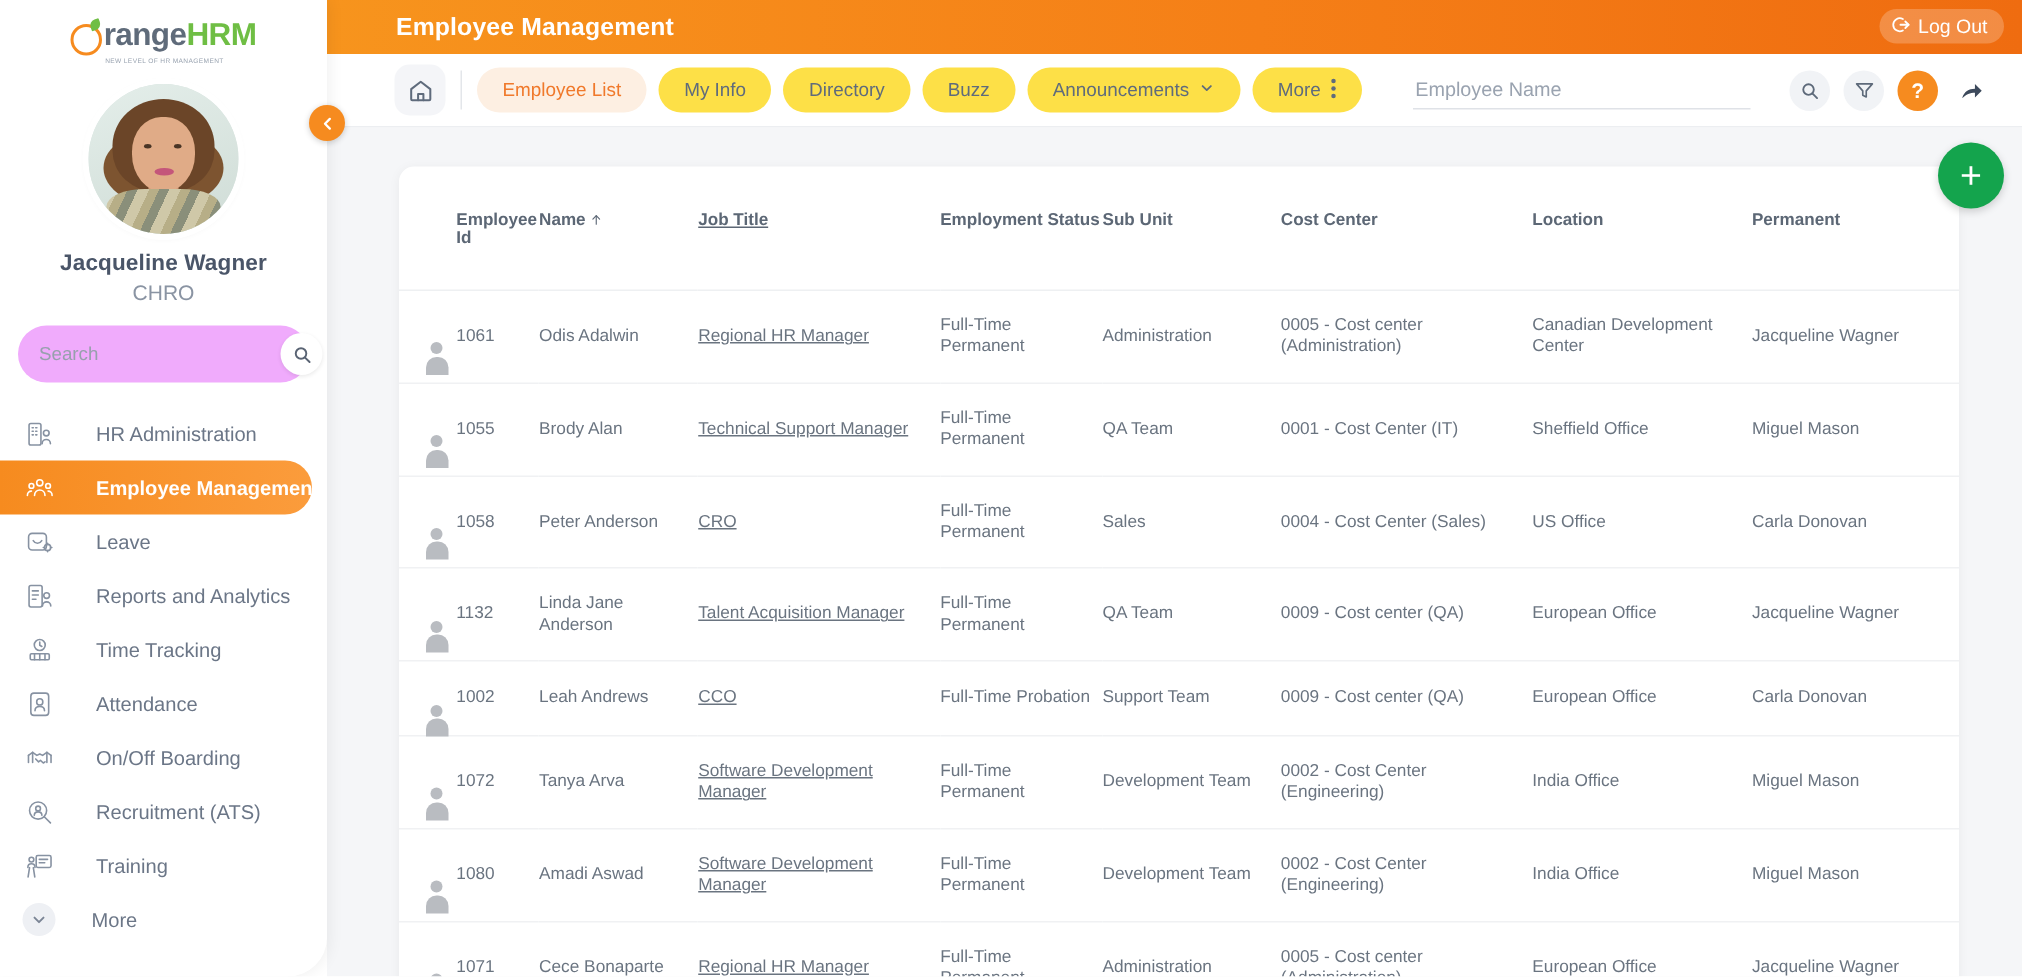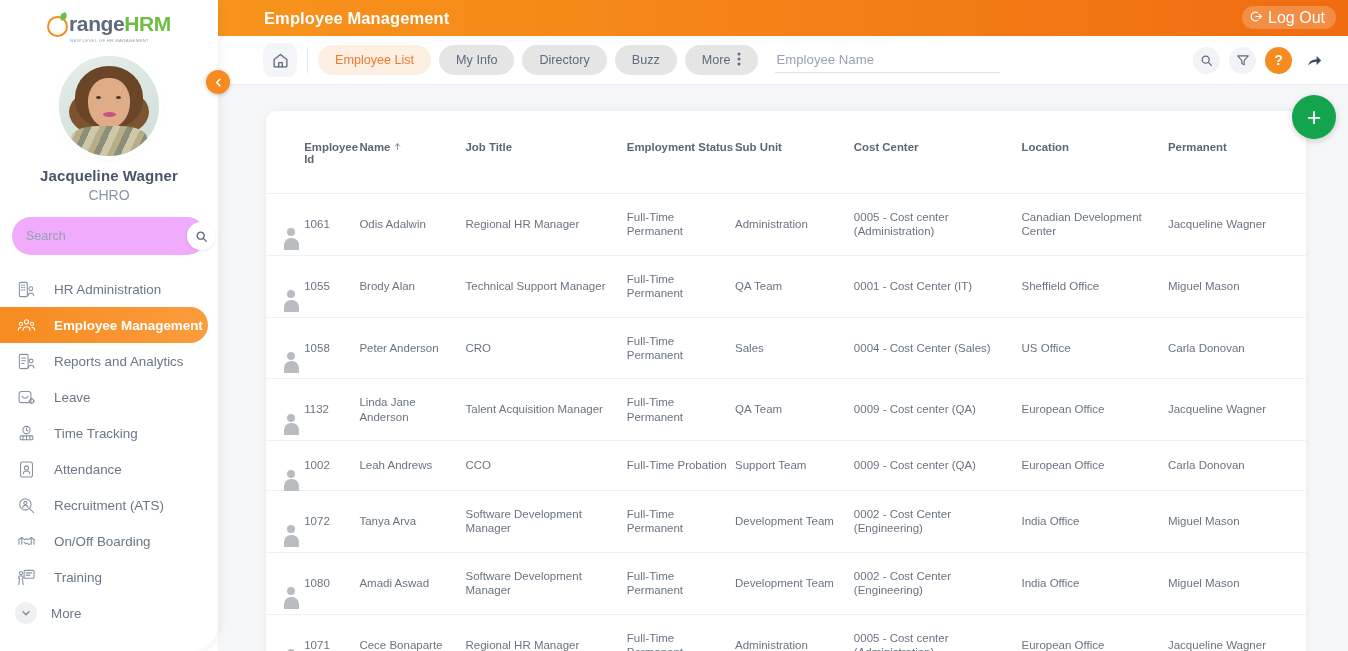--- a/index.html
+++ b/index.html
@@ -101,21 +101,21 @@
   .nav { margin-top: 16px; }
   .nav-item {
     display: flex; align-items: center; height: 36px;
     padding-left: 12px; margin-bottom: 0px; cursor: pointer;
   }
   .nav-item .ico {
     width: 28px; display: flex; align-items: center; justify-content: center;
     color: #8792a2; flex: none;
   }
   .nav-label {
-    font-size: 13.4px; color: #6b7687; margin-left: 14px; white-space: nowrap;
+    font-size: 13.4px; color: #6b7687; margin-left: 24px; white-space: nowrap;
   }
   .nav-item.active {
     background: linear-gradient(90deg,#F68B1F 0%,#FB9C3C 100%);
     border-radius: 0 18px 18px 0; margin-right: 10px;
   }
   .nav-item.active .nav-label { color: #fff; font-weight: bold; }
   .nav-item.active .ico { color: #fff; }
   .more-chev {
     width: 22px; height: 22px; border-radius: 50%; background: #eef0f4;
     display: flex; align-items: center; justify-content: center; color: #7b8595;
@@ -138,44 +138,44 @@
     display: flex; align-items: center; z-index: 20;
   }
   #page-title {
     color: #fff; font-size: 16.5px; font-weight: bold;
     margin-left: 46px; letter-spacing: 0.1px;
   }
   #logout-btn {
     position: absolute; right: 12px; top: 6px; height: 23px;
     background: rgba(255,255,255,0.22); border-radius: 12px;
     display: flex; align-items: center; padding: 0 11px 0 8px;
-    color: #fff; font-size: 16px; cursor: pointer; gap: 5px;
+    color: #fff; font-size: 13px; cursor: pointer; gap: 5px;
   }
 
   
   #tabbar {
     position: absolute; left: 218px; top: 36px; width: 1130px; height: 49px;
     background: #fff; display: flex; align-items: center;
     border-bottom: 1px solid #eceef1; z-index: 18;
   }
   .home-btn {
     width: 34px; height: 34px; border-radius: 10px; background: #f4f5f8;
     display: flex; align-items: center; justify-content: center;
     color: #5f6b7c; margin-left: 45px; flex: none; cursor: pointer;
   }
   .tab-divider { width: 1px; height: 26px; background: #e3e6ea; margin: 0 10px; flex: none; }
   .tab {
-    height: 30px; border-radius: 15px; background: #e5e5e5;
+    height: 30px; border-radius: 15px; background: #fde047;
     display: flex; align-items: center; justify-content: center;
     padding: 0 17px; font-size: 12.6px; color: #5f6b7c;
     margin-right: 8px; white-space: nowrap; cursor: pointer; gap: 6px;
   }
   .tab.active { background: #FDEFE2; color: #F0792B; }
 
-  .search-area { display: flex; align-items: center; margin-left: 9px; flex: 1; }
+  .search-area { display: flex; align-items: center; margin-left: 26px; flex: 1; }
   #employee-search {
     width: 225px; border: 0; border-bottom: 1px solid #dfe2e7;
     background: transparent; outline: none; font-size: 13.2px;
     color: #4c5766; padding: 4px 2px 5px;
     font-family: "Liberation Sans", sans-serif;
   }
   #employee-search::placeholder { color: #9aa3b0; }
 
   .icon-actions { display: flex; align-items: center; gap: 9px; margin-left: auto; margin-right: 20px; }
   .circ-btn {
@@ -227,21 +227,21 @@
   .row-avatar::before {
     content: ""; position: absolute; left: 7px; top: 4px;
     width: 8px; height: 8px; border-radius: 50%; background: #b9bcc1;
   }
   .row-avatar::after {
     content: ""; position: absolute; left: 3.5px; top: 13.5px;
     width: 15px; height: 12px; border-radius: 7px 7px 0 0; background: #b9bcc1;
   }
   .c-empid   { width: 52px; }
   .c-name    { width: 100px; }
-  .c-job     { width: 152px; }
+  .c-job     { width: 152px; text-decoration: underline; }
   .c-status  { width: 102px; margin-left: 40px; }
   .c-sub     { width: 112px; }
   .c-cost    { width: 158px; }
   .c-loc     { width: 138px; }
   .c-sup     { width: 130px; }
 </style>
 </head>
 <body>
 
 <div id="app">
@@ -308,42 +308,42 @@
               <path d="M1.6 18c0-2.2 1.4-3.6 3.4-3.6"></path>
               <circle cx="19" cy="10" r="2"></circle>
               <path d="M22.4 18c0-2.2-1.4-3.6-3.4-3.6"></path>
             </svg>
           </span>
           <span class="nav-label">Employee Management</span>
         </div>
         <div class="nav-item">
           <span class="ico">
             <svg width="19" height="19" viewBox="0 0 24 24" fill="none" stroke="currentColor" stroke-width="1.35" stroke-linecap="round" stroke-linejoin="round">
+              <rect x="2.6" y="4.5" width="15" height="14" rx="3"></rect>
+              <path d="M6.5 10.6c.9 1.5 2 2.3 3.6 2.3s2.7-.8 3.6-2.3"></path>
+              <circle cx="18.6" cy="16.4" r="2.6"></circle>
+              <path d="M18.6 12.8v1.1M18.6 18.9v1.1M15 16.4h1.1M21.1 16.4h1.1"></path>
+            </svg>
+          </span>
+          <span class="nav-label">Leave</span>
+        </div>
+        <div class="nav-item">
+          <span class="ico">
+            <svg width="19" height="19" viewBox="0 0 24 24" fill="none" stroke="currentColor" stroke-width="1.35" stroke-linecap="round" stroke-linejoin="round">
               <rect x="3" y="3" width="11" height="18" rx="1.6"></rect>
               <path d="M5.8 7.5h5M5.8 11h5M5.8 14.5h3"></path>
               <circle cx="17.8" cy="11.4" r="2.4"></circle>
               <path d="M14.3 20.2c0-2.1 1.6-3.5 3.5-3.5s3.5 1.4 3.5 3.5"></path>
             </svg>
           </span>
           <span class="nav-label">Reports and Analytics</span>
         </div>
         <div class="nav-item">
           <span class="ico">
             <svg width="19" height="19" viewBox="0 0 24 24" fill="none" stroke="currentColor" stroke-width="1.35" stroke-linecap="round" stroke-linejoin="round">
-              <rect x="2.6" y="4.5" width="15" height="14" rx="3"></rect>
-              <path d="M6.5 10.6c.9 1.5 2 2.3 3.6 2.3s2.7-.8 3.6-2.3"></path>
-              <circle cx="18.6" cy="16.4" r="2.6"></circle>
-              <path d="M18.6 12.8v1.1M18.6 18.9v1.1M15 16.4h1.1M21.1 16.4h1.1"></path>
-            </svg>
-          </span>
-          <span class="nav-label">Leave</span>
-        </div>
-        <div class="nav-item">
-          <span class="ico">
-            <svg width="19" height="19" viewBox="0 0 24 24" fill="none" stroke="currentColor" stroke-width="1.35" stroke-linecap="round" stroke-linejoin="round">
               <circle cx="12" cy="7.6" r="4.6"></circle>
               <path d="M12 5.2v2.6l1.8 1"></path>
               <rect x="4" y="15" width="16" height="5" rx="1"></rect>
               <path d="M7.6 15v5M12 15v5M16.4 15v5"></path>
             </svg>
           </span>
           <span class="nav-label">Time Tracking</span>
         </div>
         <div class="nav-item">
           <span class="ico">
@@ -351,38 +351,38 @@
               <rect x="4.5" y="2.6" width="15" height="18.8" rx="2.6"></rect>
               <circle cx="12" cy="10" r="2.6"></circle>
               <path d="M8 17.4c0-2.2 1.8-3.5 4-3.5s4 1.3 4 3.5"></path>
             </svg>
           </span>
           <span class="nav-label">Attendance</span>
         </div>
         <div class="nav-item">
           <span class="ico">
             <svg width="19" height="19" viewBox="0 0 24 24" fill="none" stroke="currentColor" stroke-width="1.35" stroke-linecap="round" stroke-linejoin="round">
+              <path d="M2.5 9.5 6 7l3.6 2.6 2.4-1.2 2.4 1.2L18 7l3.5 2.5"></path>
+              <path d="M6 7v8.5M18 7v8.5"></path>
+              <path d="M8.6 12.6 11 15l1.6-1.2L15 16l1.4-1"></path>
+              <path d="M2.5 9.5v6M21.5 9.5v6"></path>
+            </svg>
+          </span>
+          <span class="nav-label">On/Off Boarding</span>
+        </div>
+        <div class="nav-item">
+          <span class="ico">
+            <svg width="19" height="19" viewBox="0 0 24 24" fill="none" stroke="currentColor" stroke-width="1.35" stroke-linecap="round" stroke-linejoin="round">
               <circle cx="10.6" cy="10.6" r="7.2"></circle>
               <circle cx="10.6" cy="8.8" r="2"></circle>
               <path d="M7.4 14.6c0-1.8 1.4-2.9 3.2-2.9s3.2 1.1 3.2 2.9"></path>
               <line x1="16" y1="16" x2="21" y2="21"></line>
             </svg>
           </span>
           <span class="nav-label">Recruitment (ATS)</span>
-        </div>
-        <div class="nav-item">
-          <span class="ico">
-            <svg width="19" height="19" viewBox="0 0 24 24" fill="none" stroke="currentColor" stroke-width="1.35" stroke-linecap="round" stroke-linejoin="round">
-              <path d="M2.5 9.5 6 7l3.6 2.6 2.4-1.2 2.4 1.2L18 7l3.5 2.5"></path>
-              <path d="M6 7v8.5M18 7v8.5"></path>
-              <path d="M8.6 12.6 11 15l1.6-1.2L15 16l1.4-1"></path>
-              <path d="M2.5 9.5v6M21.5 9.5v6"></path>
-            </svg>
-          </span>
-          <span class="nav-label">On/Off Boarding</span>
         </div>
         <div class="nav-item">
           <span class="ico">
             <svg width="19" height="19" viewBox="0 0 24 24" fill="none" stroke="currentColor" stroke-width="1.35" stroke-linecap="round" stroke-linejoin="round">
               <rect x="9" y="3" width="12.5" height="10" rx="1.4"></rect>
               <path d="M11.6 6.2h7M11.6 9h4.6"></path>
               <circle cx="5" cy="6.4" r="2"></circle>
               <path d="M2 13c0-1.9 1.3-3.1 3-3.1s3 1.2 3 3.1"></path>
               <path d="M3.4 13.2 2.2 21M6.6 13.2 7.8 21"></path>
             </svg>
@@ -433,20 +433,26 @@
           <span>Employee List</span>
         </div>
         <div class="tab">
           <span>My Info</span>
         </div>
         <div class="tab">
           <span>Directory</span>
         </div>
         <div class="tab">
           <span>Buzz</span>
+        </div>
+        <div class="tab">
+          <span>Announcements</span>
+          <span><svg width="11" height="11" viewBox="0 0 24 24" fill="none" stroke="currentColor" stroke-width="2.6" stroke-linecap="round" stroke-linejoin="round">
+              <polyline points="6 9.5 12 15.5 18 9.5"></polyline>
+            </svg></span>
         </div>
         <div class="tab">
           <span>More</span>
           <span><svg width="4" height="14" viewBox="0 0 4 14" fill="currentColor">
               <circle cx="2" cy="2" r="1.5"></circle>
               <circle cx="2" cy="7" r="1.5"></circle>
               <circle cx="2" cy="12" r="1.5"></circle>
             </svg></span>
         </div>
       </div>

